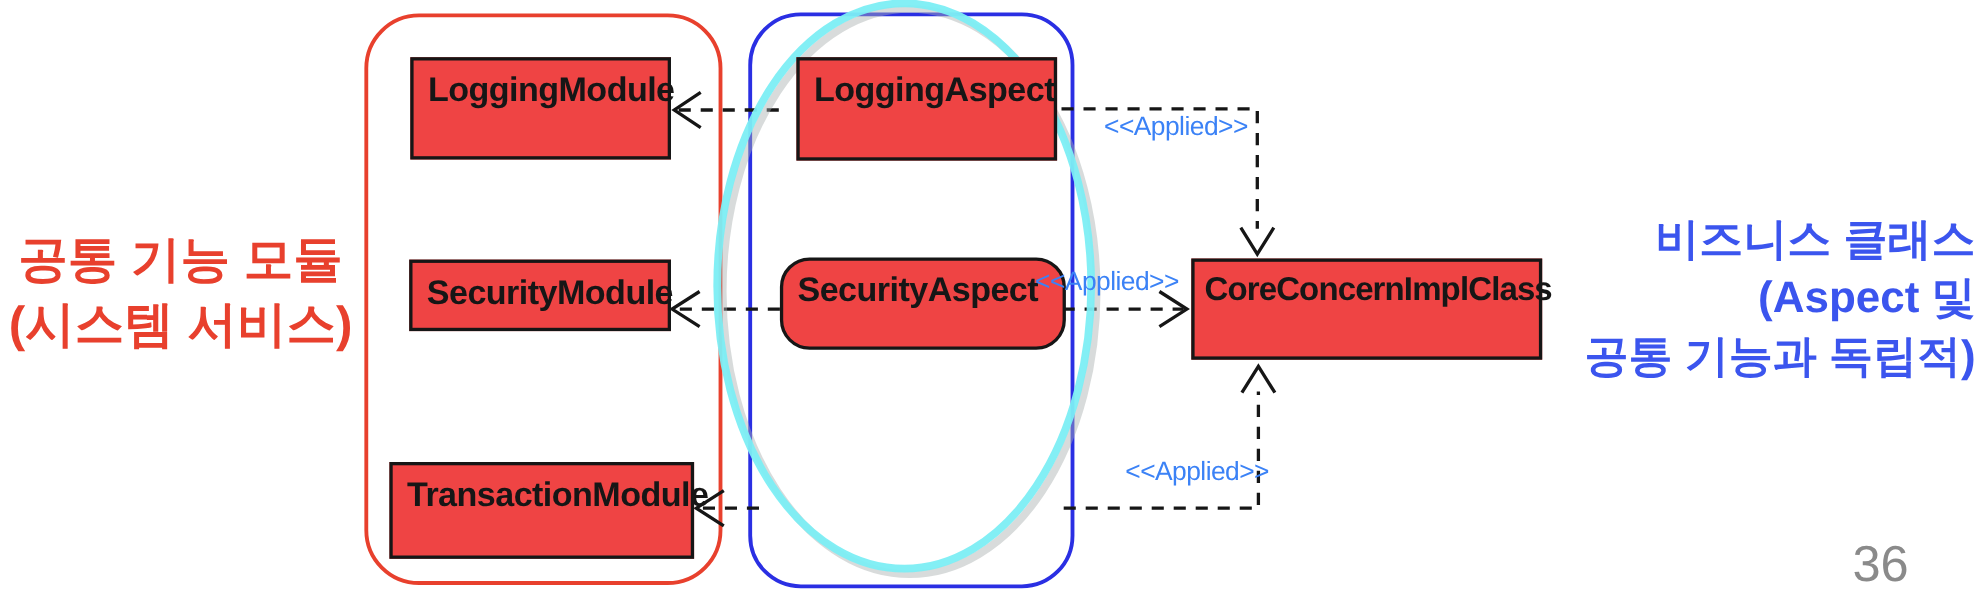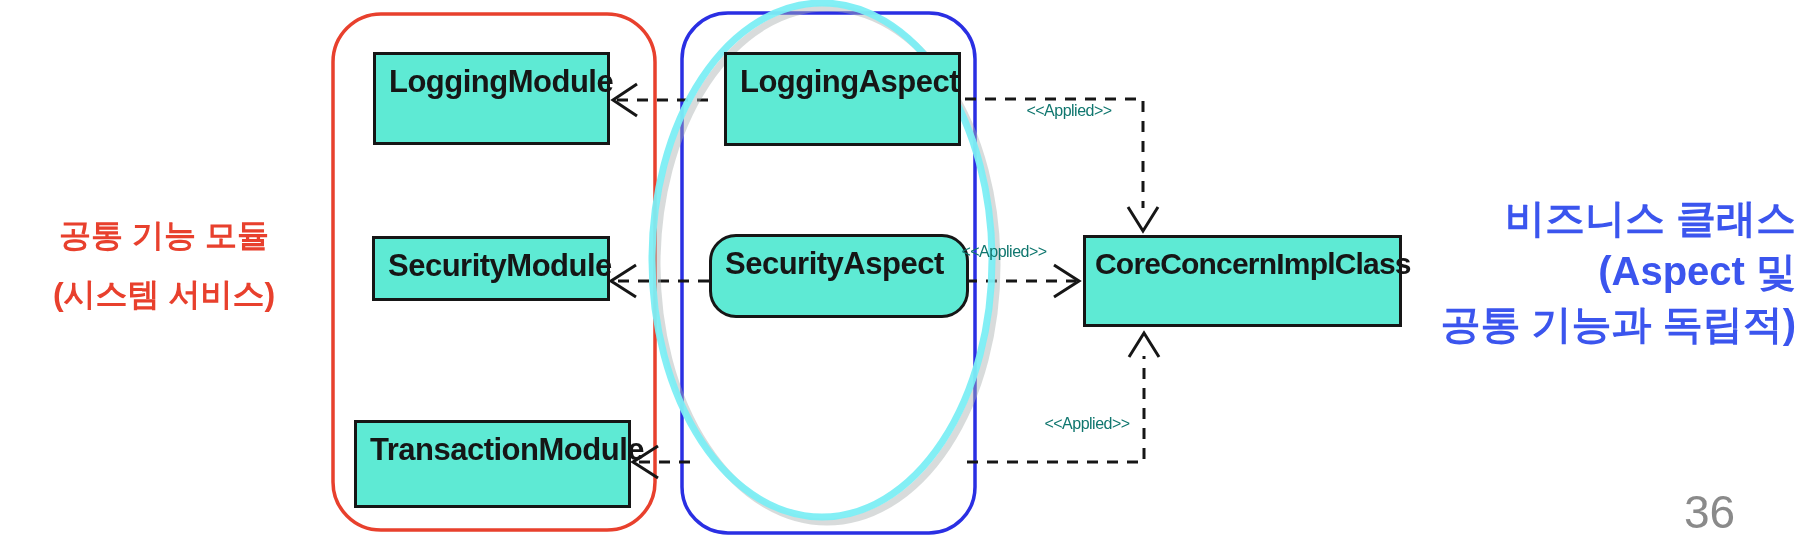--- a/index.html
+++ b/index.html
@@ -2,32 +2,32 @@
 <html><head>
 <meta charset="utf-8">
 <style>
   html,body{margin:0;padding:0;background:#fff;}
   .stage{
     position:relative;width:1798px;height:540px;background:#ffffff;
     overflow:hidden;font-family:"Liberation Sans","DejaVu Sans",sans-serif;
   }
   .overlay{position:absolute;left:0;top:0;width:1798px;height:540px;pointer-events:none;}
   .box{
-    position:absolute;box-sizing:border-box;border:3px solid #161616;background:#5eead4;
+    position:absolute;box-sizing:border-box;border:3px solid #161616;background:#ef4444;
     font-weight:bold;font-size:31px;color:#161616;padding:9px 0 0 13px;
     letter-spacing:-0.5px;white-space:nowrap;z-index:1;
   }
   .box.core{font-size:30px;padding-left:9px;letter-spacing:-0.8px;text-align:center;}
   .applied{
-    position:absolute;font-size:16px;color:#0f766e;white-space:nowrap;
+    position:absolute;font-size:24px;color:#3b82f6;white-space:nowrap;
     text-align:center;z-index:1;letter-spacing:-0.5px;
   }
   .left-label{
     position:absolute;left:8px;top:206px;width:312px;text-align:center;
-    font-weight:bold;font-size:32px;line-height:59px;color:#E8402D;z-index:1;white-space:nowrap;
+    font-weight:bold;font-size:45px;line-height:59px;color:#E8402D;z-index:1;white-space:nowrap;
   }
   .right-label{
     position:absolute;left:1428px;top:192px;width:368px;text-align:right;
     font-weight:bold;font-size:40px;line-height:53px;color:#3B55EE;z-index:1;white-space:nowrap;
   }
   .page-number{
     position:absolute;left:1684px;top:485px;font-size:46px;color:#8a8a8a;z-index:1;
   }
   svg{display:block;}
 </style>

